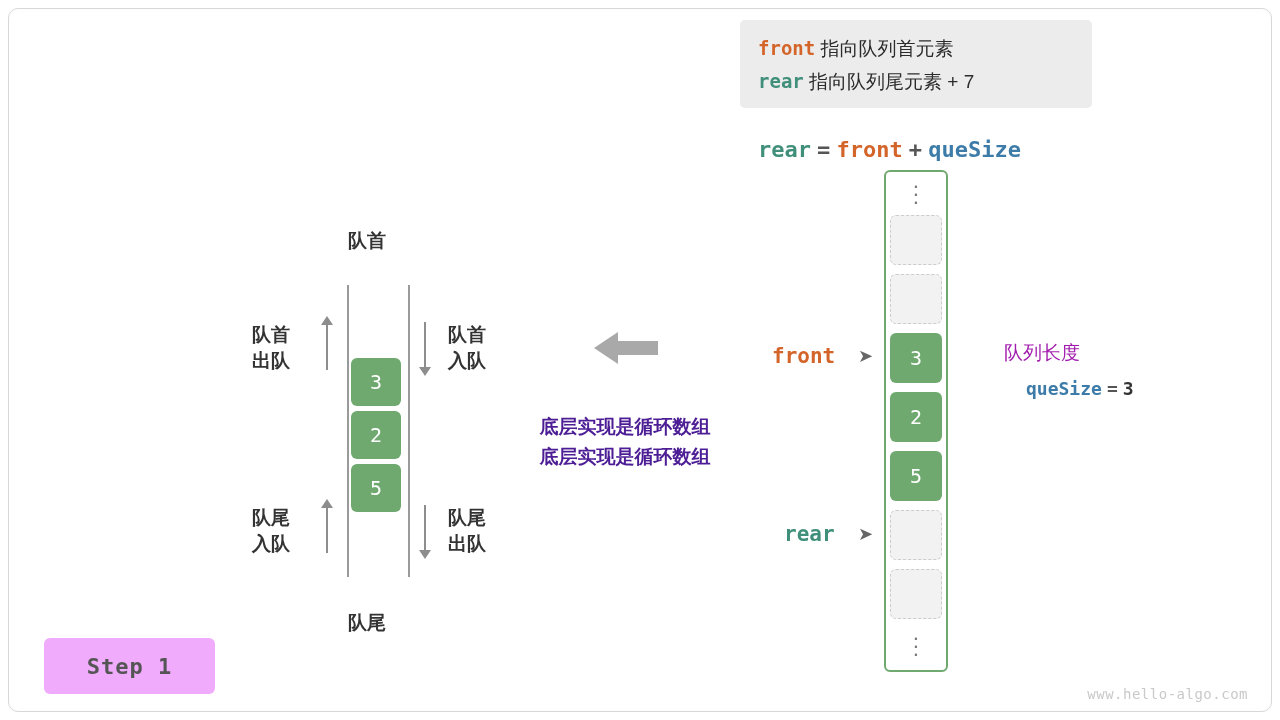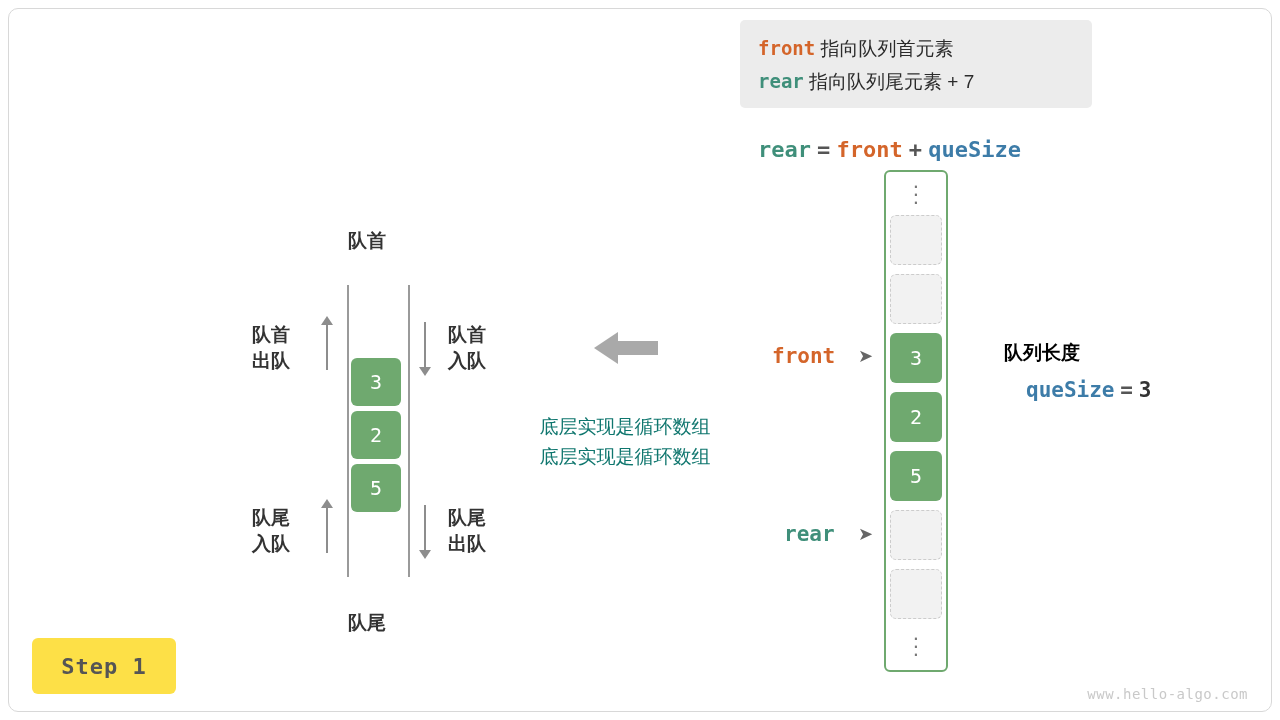--- a/index.html
+++ b/index.html
@@ -157,23 +157,23 @@
     width: 64px;
     height: 36px;
   }
 
   .note {
     position: absolute;
     left: 500px;
     top: 412px;
     width: 250px;
     text-align: center;
-    font-weight: normal;
-    font-size: 19px;
-    color: #0f766e;
+    font-weight: bold;
+    font-size: 19px;
+    color: #4c1d95;
     line-height: 30px;
   }
 
   
   .array-box {
     position: absolute;
     left: 884px;
     top: 170px;
     width: 64px;
     height: 502px;
@@ -233,40 +233,40 @@
     font-size: 18px;
   }
   .caret-front { left: 858px; top: 345px; }
   .caret-rear  { left: 858px; top: 523px; }
 
   .right-note {
     position: absolute;
     left: 1004px;
     top: 340px;
     font-size: 19px;
-    color: #000000;
-    font-weight: bold;
+    color: #a21caf;
+    font-weight: normal;
     white-space: nowrap;
   }
   .right-note2 {
     position: absolute;
     left: 1026px;
     top: 378px;
-    font-size: 21px;
+    font-size: 18px;
     white-space: nowrap;
   }
 
   
   .step-badge {
     position: absolute;
-    left: 32px;
+    left: 44px;
     top: 638px;
-    width: 144px;
+    width: 171px;
     height: 56px;
-    background: #fde047;
+    background: #f0abfc;
     border-radius: 6px;
     display: flex;
     align-items: center;
     justify-content: center;
     font-family: "DejaVu Sans Mono", monospace;
     font-weight: bold;
     font-size: 22px;
     color: #555;
     letter-spacing: 1px;
   }

